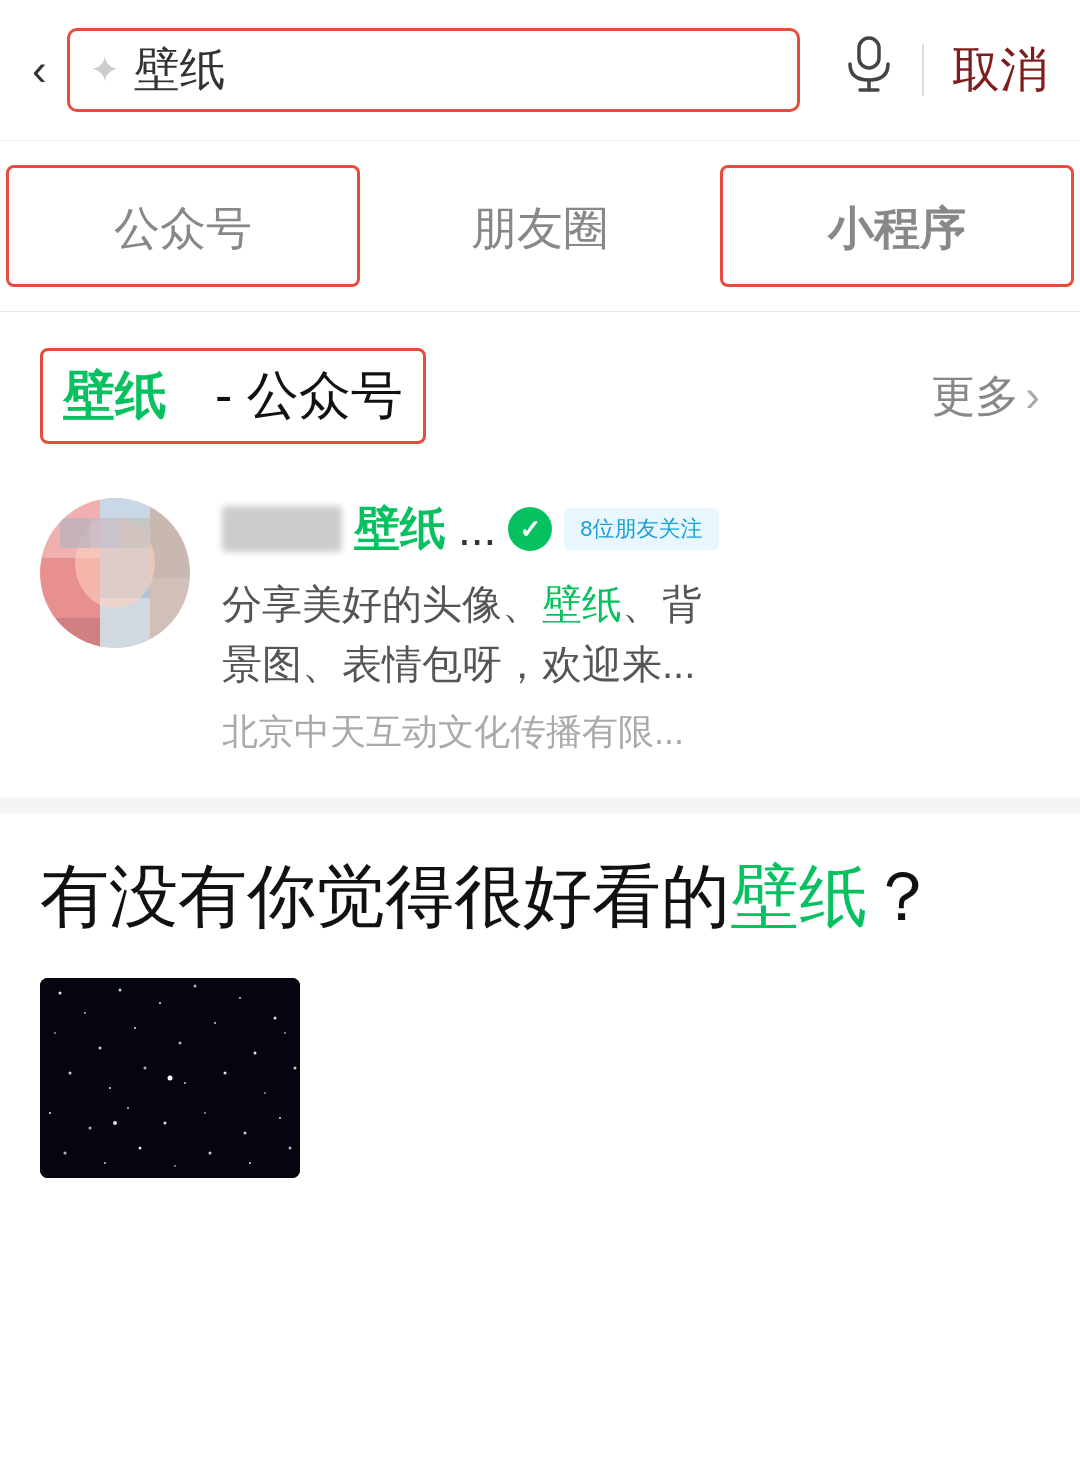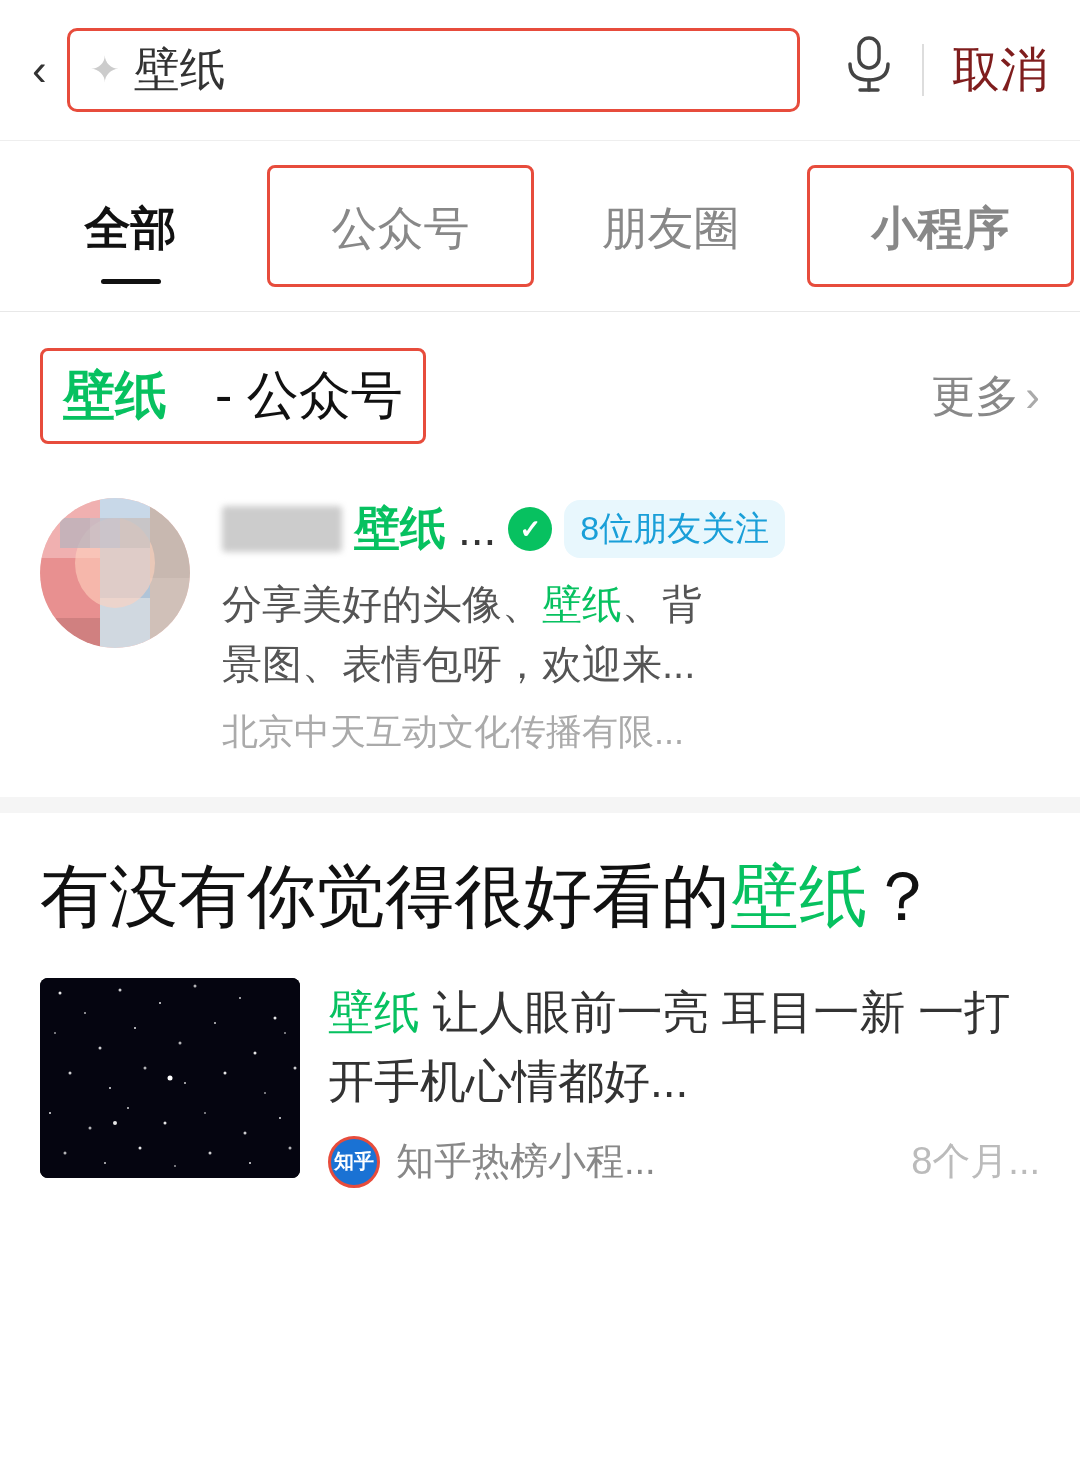--- a/index.html
+++ b/index.html
@@ -232,23 +232,23 @@
       justify-content: center;
       color: #fff;
       font-size: 26px;
       font-weight: bold;
       flex-shrink: 0;
     }
 
     .oa-friend-badge {
       background: #e8f7fd;
       color: #1a9fd8;
-      font-size: 34px;
+      font-size: 22px;
       padding: 6px 16px;
-      border-radius: 16px;
+      border-radius: 6px;
       white-space: nowrap;
     }
 
     .oa-desc {
       font-size: 40px;
       color: #555;
       line-height: 1.5;
       margin-bottom: 14px;
     }
 
@@ -362,23 +362,20 @@
       <line x1="16" y1="54" x2="34" y2="54" stroke="#444" stroke-width="3.5" stroke-linecap="round"></line>
     </svg>
   </span>
 
   <div class="header-divider"></div>
 
   <span class="header-cancel">取消</span>
 </div>
 
 <div class="tabs">
-  <div class="tab-item active">
-    <span>全部</span>
-  </div>
   <div class="tab-item gongzhonghao">
     <span>公众号</span>
   </div>
   <div class="tab-item">
     <span>朋友圈</span>
   </div>
   <div class="tab-item xiaochengxu">
     <span>小程序</span>
   </div>
 </div>
@@ -488,26 +485,14 @@
         <circle cx="135" cy="188" r="1" fill="white" opacity="0.6"></circle>
         <circle cx="170" cy="175" r="1.5" fill="white" opacity="0.8"></circle>
         <circle cx="210" cy="185" r="1" fill="white" opacity="0.9"></circle>
         <circle cx="250" cy="170" r="1.5" fill="white" opacity="0.7"></circle>
 
         <circle cx="130" cy="100" r="2.5" fill="white" opacity="1"></circle>
         <circle cx="75" cy="145" r="2" fill="white" opacity="0.9"></circle>
       </svg>
     </div>
 
-    <div class="article-text">
-      <div class="article-title">
-        <span class="article-title-keyword">壁纸</span><span> 让人眼前一亮 耳目一新 一打开手机心情都好...</span>
-      </div>
-      <div class="article-meta">
-        <div class="article-source-badge">
-          <span style="font-size:20px;font-weight:bold;">知乎</span>
-        </div>
-        <span class="article-source-name">知乎热榜小程...</span>
-        <span class="article-time">8个月...</span>
-      </div>
-    </div>
   </div>
 </div>
 
 </body></html>

